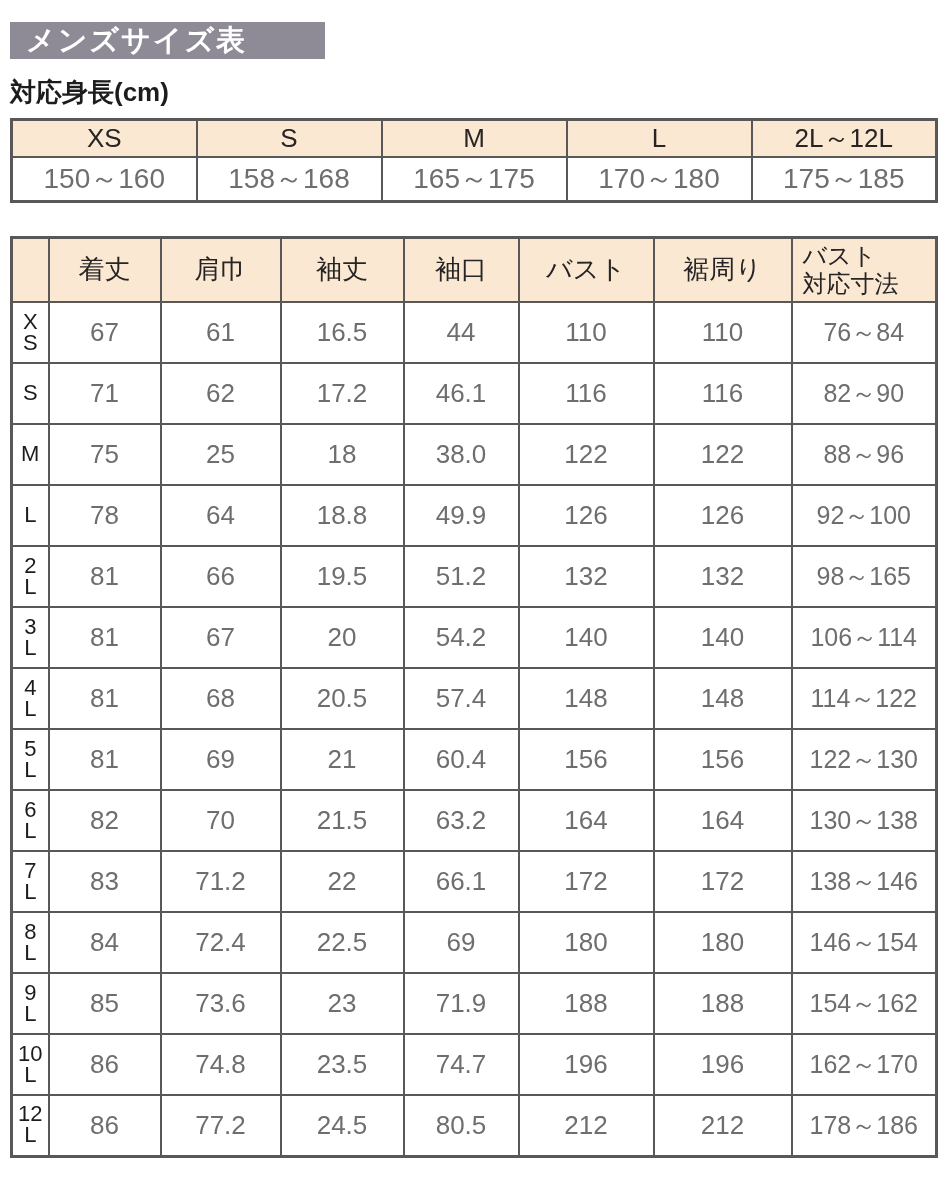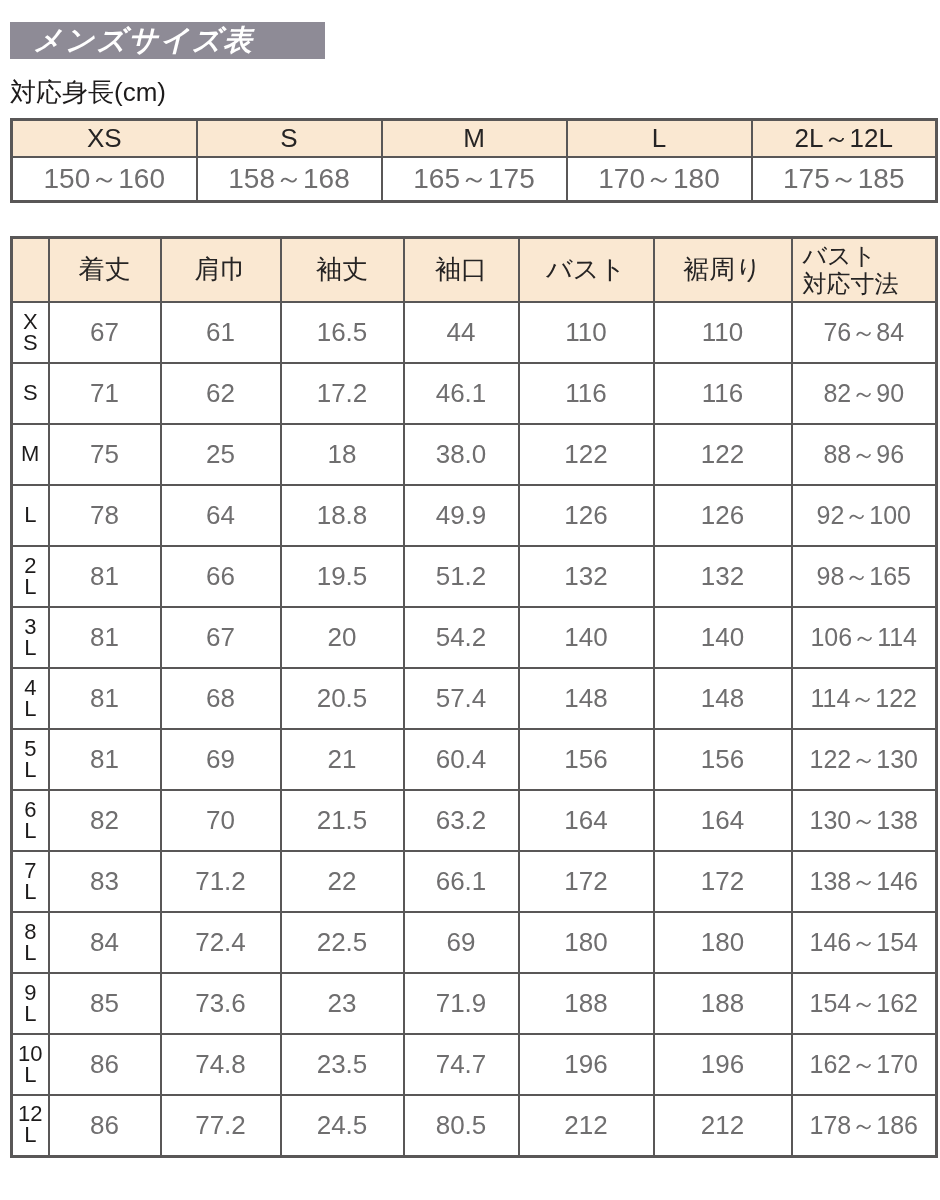--- a/index.html
+++ b/index.html
@@ -18,26 +18,25 @@
     color:var(--text-dark);
   }
   .title-bar{
     margin:22px 0 0 10px;
     width:315px;height:37px;
     background:var(--title-bar-bg);
     color:#ffffff;
     font-size:29px;font-weight:bold;
     letter-spacing:2px;
     display:flex;align-items:center;
-    padding-left:23px;
-    font-style:italic;
+    padding-left:16px;
   }
   .subtitle{
     margin:16px 0 8px 10px;
-    font-size:26px;font-weight:normal;
+    font-size:26px;font-weight:bold;
     color:#1d1b1b;
   }
   table{
     border-collapse:collapse;
     table-layout:fixed;
     margin-left:10px;
   }
   th,td{
     border:2px solid var(--border);
     text-align:center;

